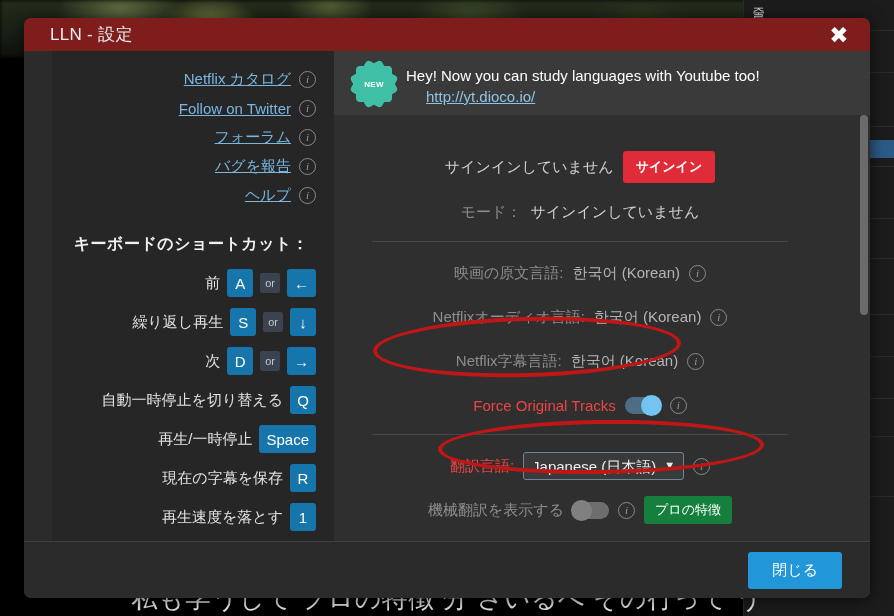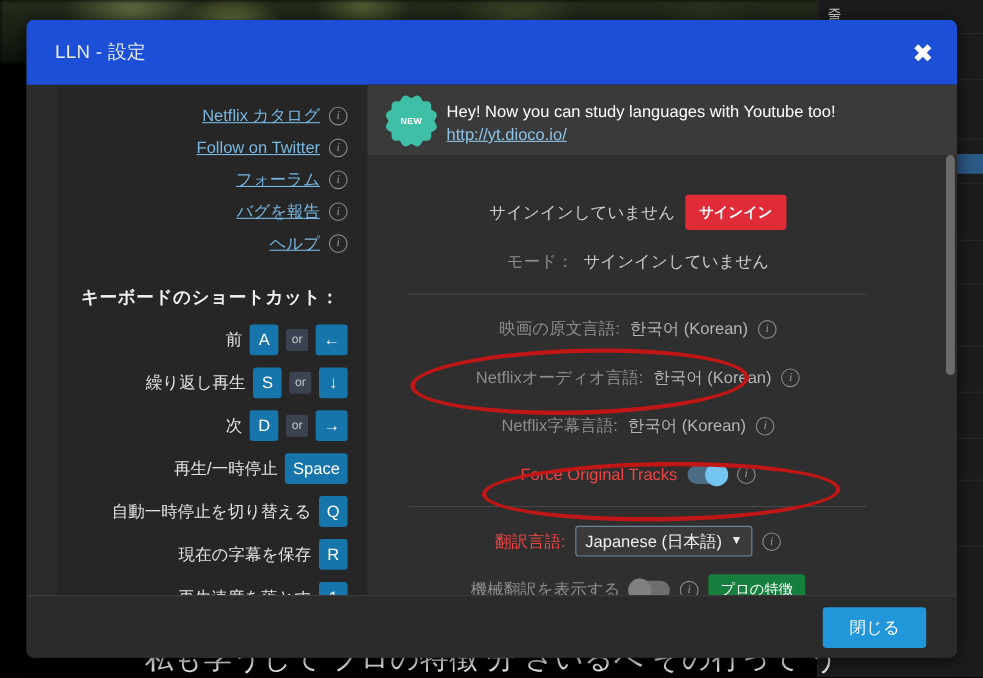--- a/index.html
+++ b/index.html
@@ -96,22 +96,22 @@
     border-radius: 7px;
     background: #2b2b2b;
     box-shadow: 0 2px 16px rgba(0,0,0,0.65);
     overflow: hidden;
     display: flex;
     flex-direction: column;
   }
 
   .titlebar {
     position: relative;
-    height: 59px;
-    background: #1d4ed8;
+    height: 33px;
+    background: #7f1d1d;
     flex: 0 0 auto;
     display: flex;
     align-items: center;
   }
   .titlebar .title {
     color: #e8eef2;
     font-size: 17px;
     padding-left: 26px;
     letter-spacing: 0.3px;
   }
@@ -273,20 +273,21 @@
     z-index: 3;
   }
   .notice-text { line-height: 21px; }
   .notice-text .l1 { color: #ffffff; font-size: 15px; display: block; }
   .notice-text .l2 {
     color: #8fc3e6;
     font-size: 15px;
     text-decoration: underline;
     display: block;
     cursor: pointer;
+    margin-left: 20px;
   }
 
   .settings {
     padding: 18px 44px 0 0;
   }
   .set-row {
     display: flex;
     align-items: center;
     justify-content: center;
     gap: 9px;
@@ -502,26 +503,26 @@
               <span class="or">or</span>
               <span class="key">↓</span>
             </div>
             <div class="sc-row">
               <span class="sc-label">次</span>
               <span class="key">D</span>
               <span class="or">or</span>
               <span class="key">→</span>
             </div>
             <div class="sc-row">
+              <span class="sc-label">自動一時停止を切り替える</span>
+              <span class="key">Q</span>
+            </div>
+            <div class="sc-row">
               <span class="sc-label">再生/一時停止</span>
               <span class="key wide">Space</span>
-            </div>
-            <div class="sc-row">
-              <span class="sc-label">自動一時停止を切り替える</span>
-              <span class="key">Q</span>
             </div>
             <div class="sc-row">
               <span class="sc-label">現在の字幕を保存</span>
               <span class="key">R</span>
             </div>
             <div class="sc-row">
               <span class="sc-label">再生速度を落とす</span>
               <span class="key">1</span>
             </div>
           </div>

